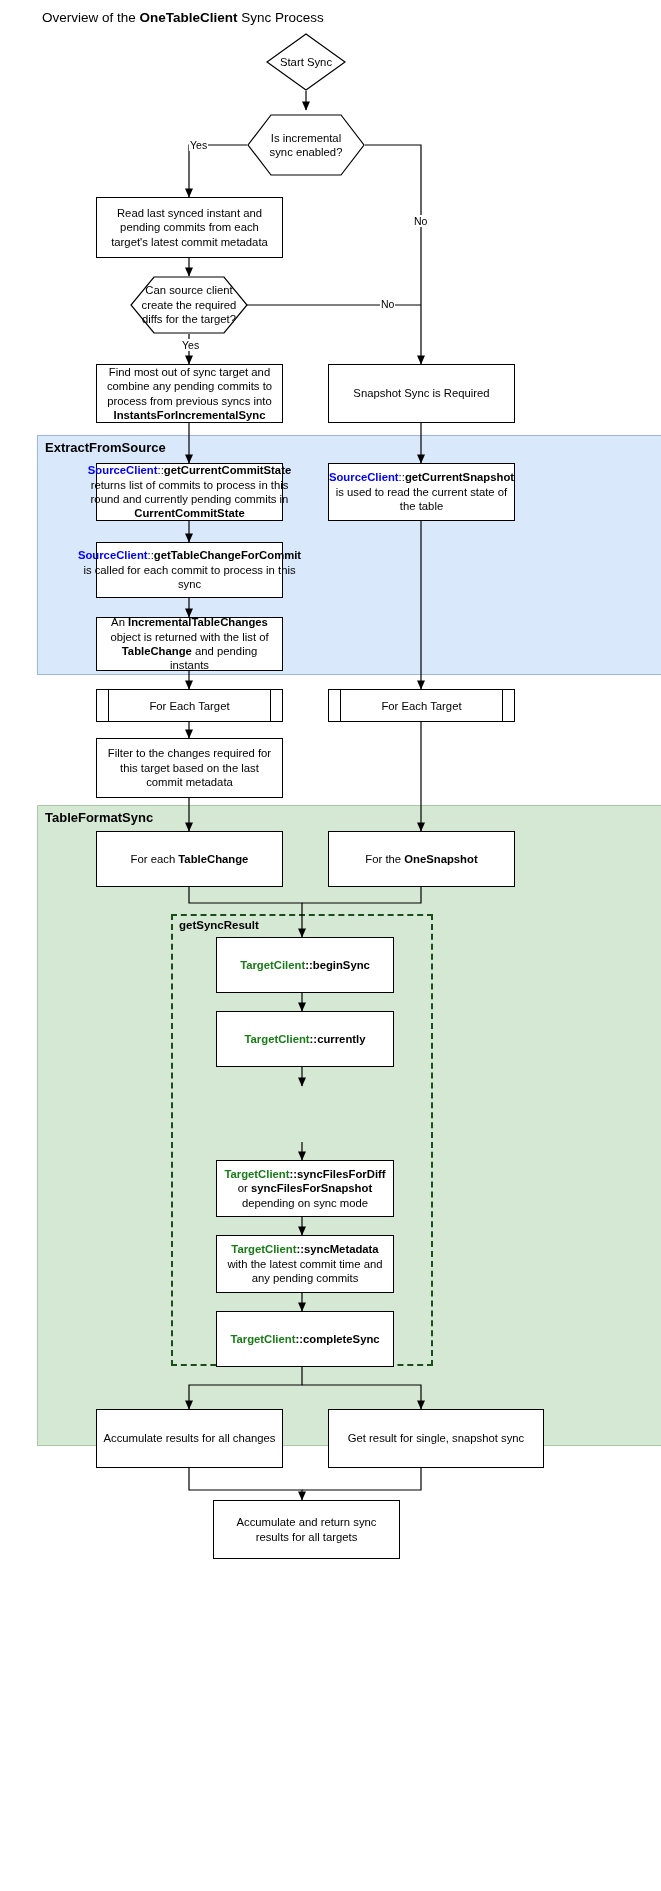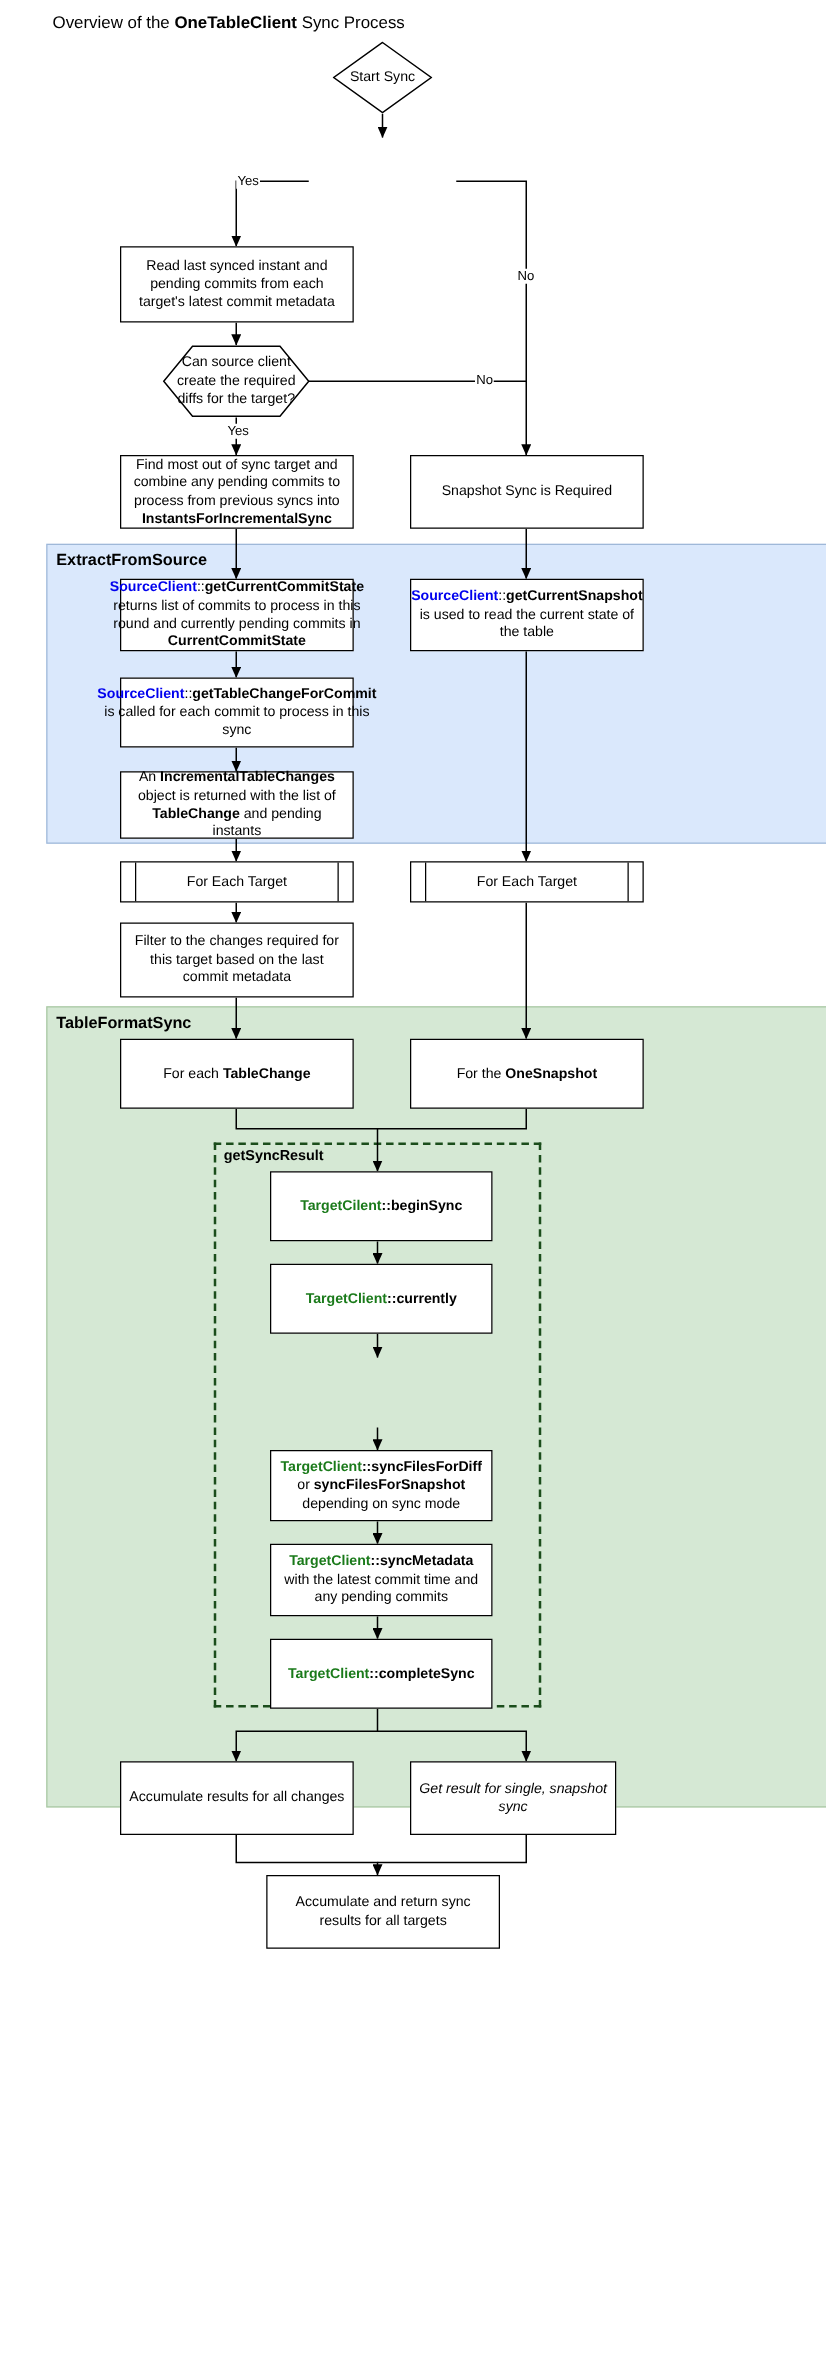--- a/index.html
+++ b/index.html
@@ -149,20 +149,26 @@
     </g>
   </svg>
 
   <div class="diamond" style="left:234px;top:33px;width:80px;height:58px;">
     <svg width="80" height="58" viewBox="0 0 80 58">
       <polygon points="40,1 79,29 40,57 1,29" fill="#fff" stroke="#000" stroke-width="1.2"></polygon>
     </svg>
     <div class="dtxt">Start Sync</div>
   </div>
 
+  <div class="hex" style="left:215px;top:114px;width:118px;height:62px;">
+    <svg width="118" height="62" viewBox="0 0 118 62">
+      <polygon points="24,1 94,1 117,31 94,61 24,61 1,31" fill="#fff" stroke="#000" stroke-width="1.2"></polygon>
+    </svg>
+    <div class="htxt">Is incremental sync enabled?</div>
+  </div>
   <div class="edge-label" style="left:157px;top:139px;">Yes</div>
   <div class="edge-label" style="left:381px;top:215px;">No</div>
 
   <div class="node" style="left:64px;top:197px;width:187px;height:61px;">
     <span>Read last synced instant and pending commits from each target's latest commit metadata</span>
   </div>
 
   <div class="hex" style="left:98px;top:276px;width:118px;height:58px;">
     <svg width="118" height="58" viewBox="0 0 118 58">
       <polygon points="24,1 94,1 117,29 94,57 24,57 1,29" fill="#fff" stroke="#000" stroke-width="1.2"></polygon>
@@ -238,21 +244,21 @@
   </div>
 
   <div class="node" style="left:184px;top:1311px;width:178px;height:56px;">
     <span><span class="tgt">TargetClient</span><b>::</b><b>completeSync</b></span>
   </div>
 
   <div class="node" style="left:64px;top:1409px;width:187px;height:59px;">
     <span>Accumulate results for all changes</span>
   </div>
 
-  <div class="node" style="left:296px;top:1409px;width:165px;height:59px;font-style:italic;">
+  <div class="node" style="left:296px;top:1409px;width:216px;height:59px;">
     <span>Get result for single, snapshot sync</span>
   </div>
 
   <div class="node" style="left:181px;top:1500px;width:187px;height:59px;">
     <span>Accumulate and return sync results for all targets</span>
   </div>
 
 </div>
 
 </body></html>

